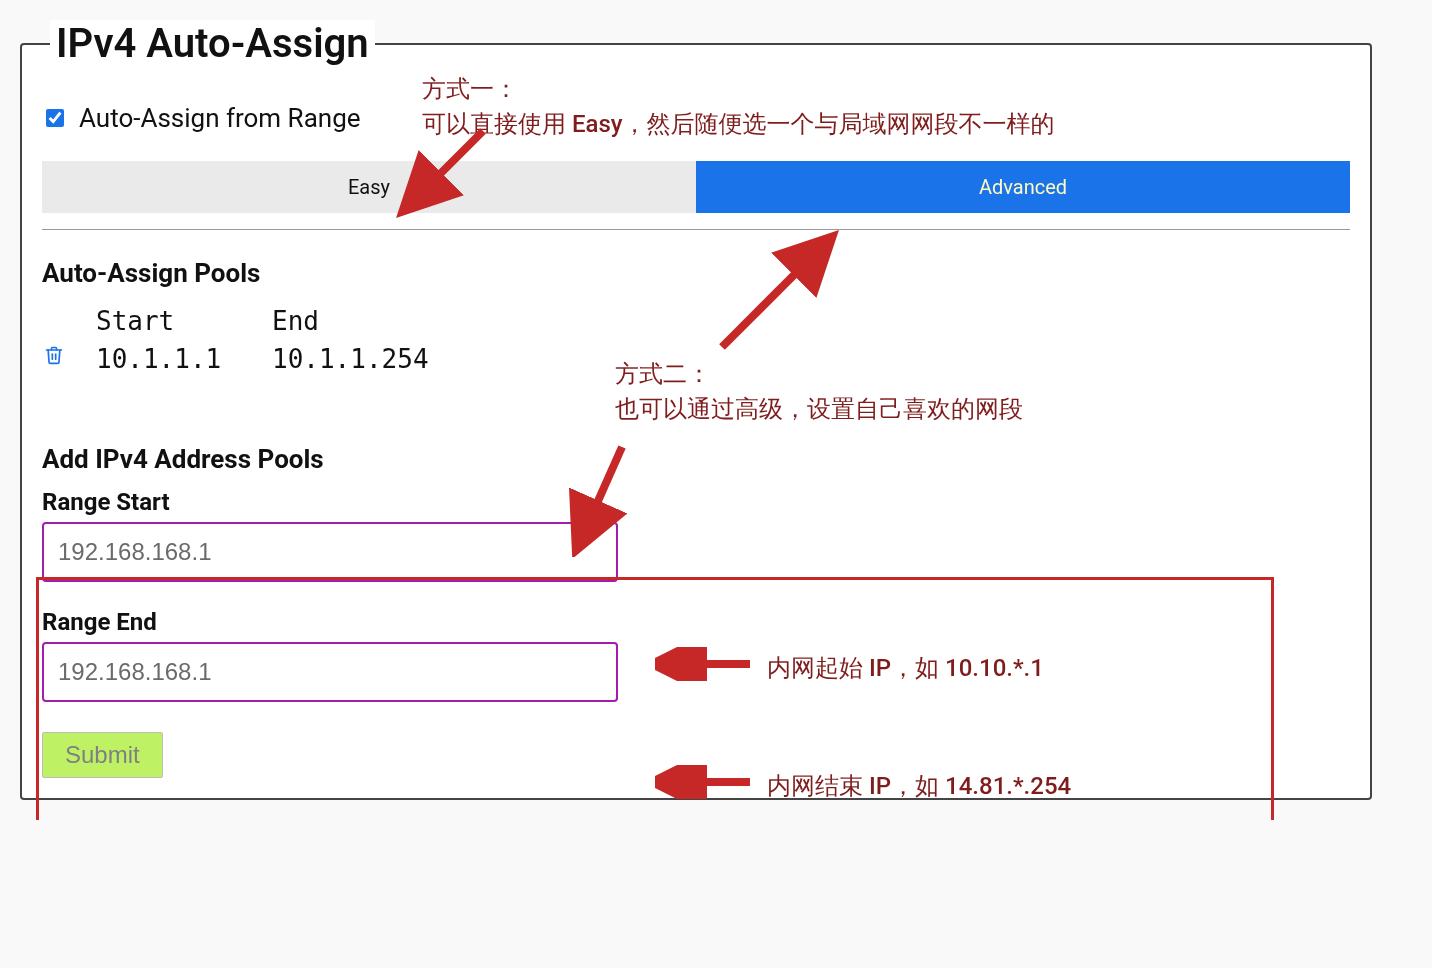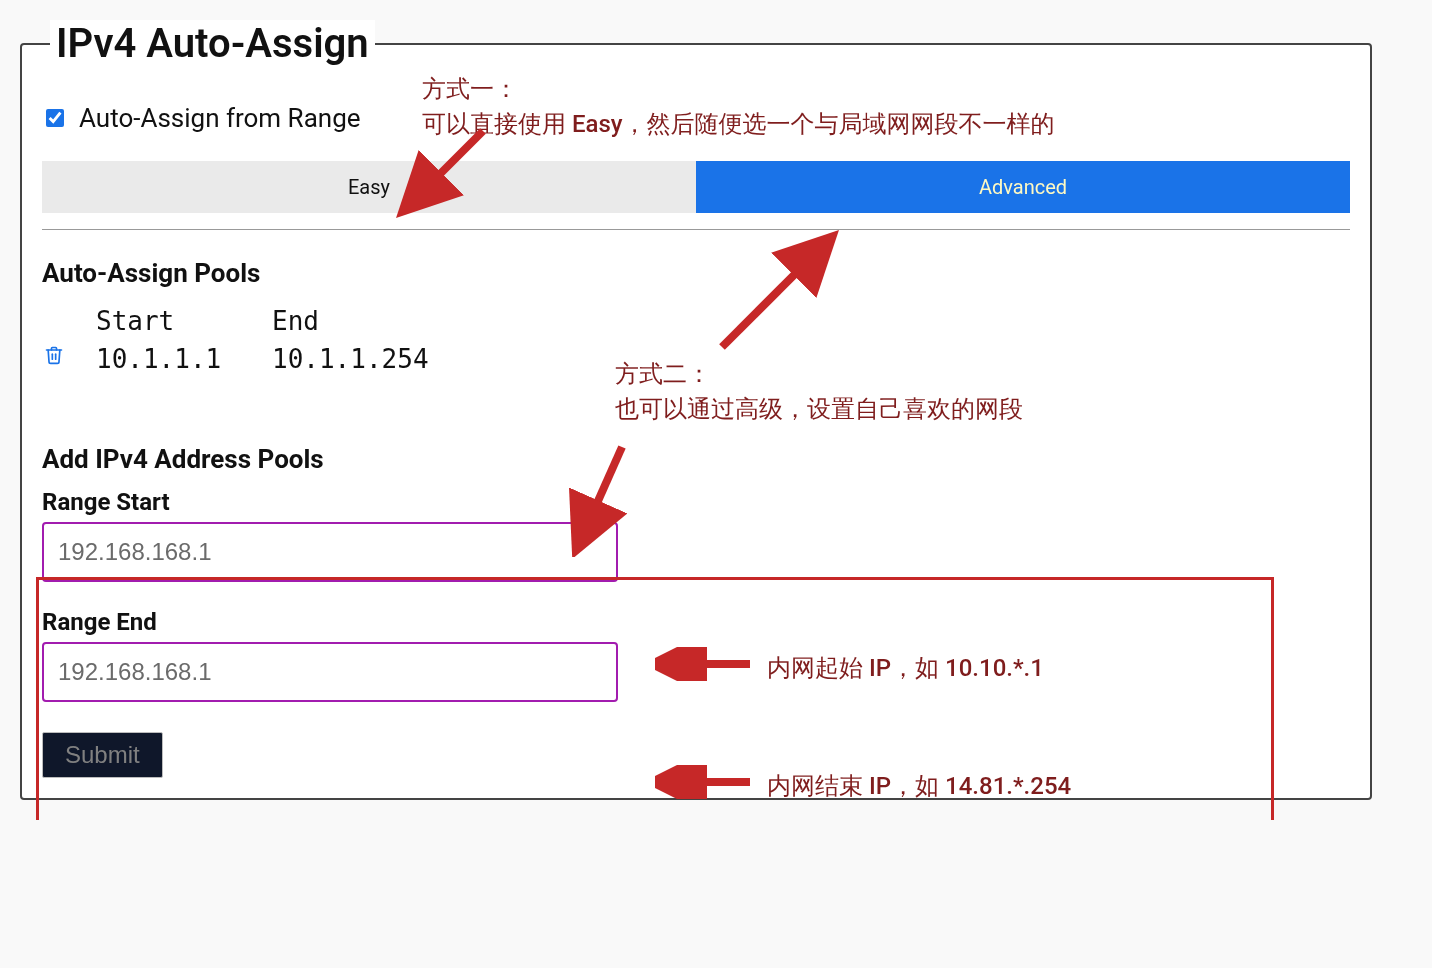--- a/index.html
+++ b/index.html
@@ -152,21 +152,21 @@
   .text-input::placeholder {
     color: #6b6b6b;
   }
   .field-gap { height: 16px; }
 
   .submit-btn {
     margin-top: 30px;
     font-size: 24px;
     padding: 8px 22px;
     border: 1px solid #bdbdbd;
-    background: #0f172a;
+    background: #bef264;
     color: #808080;
     border-radius: 2px;
     cursor: default;
   }
 </style>
 </head>
 <body>
 
 <div class="page">
   <fieldset class="panel">

